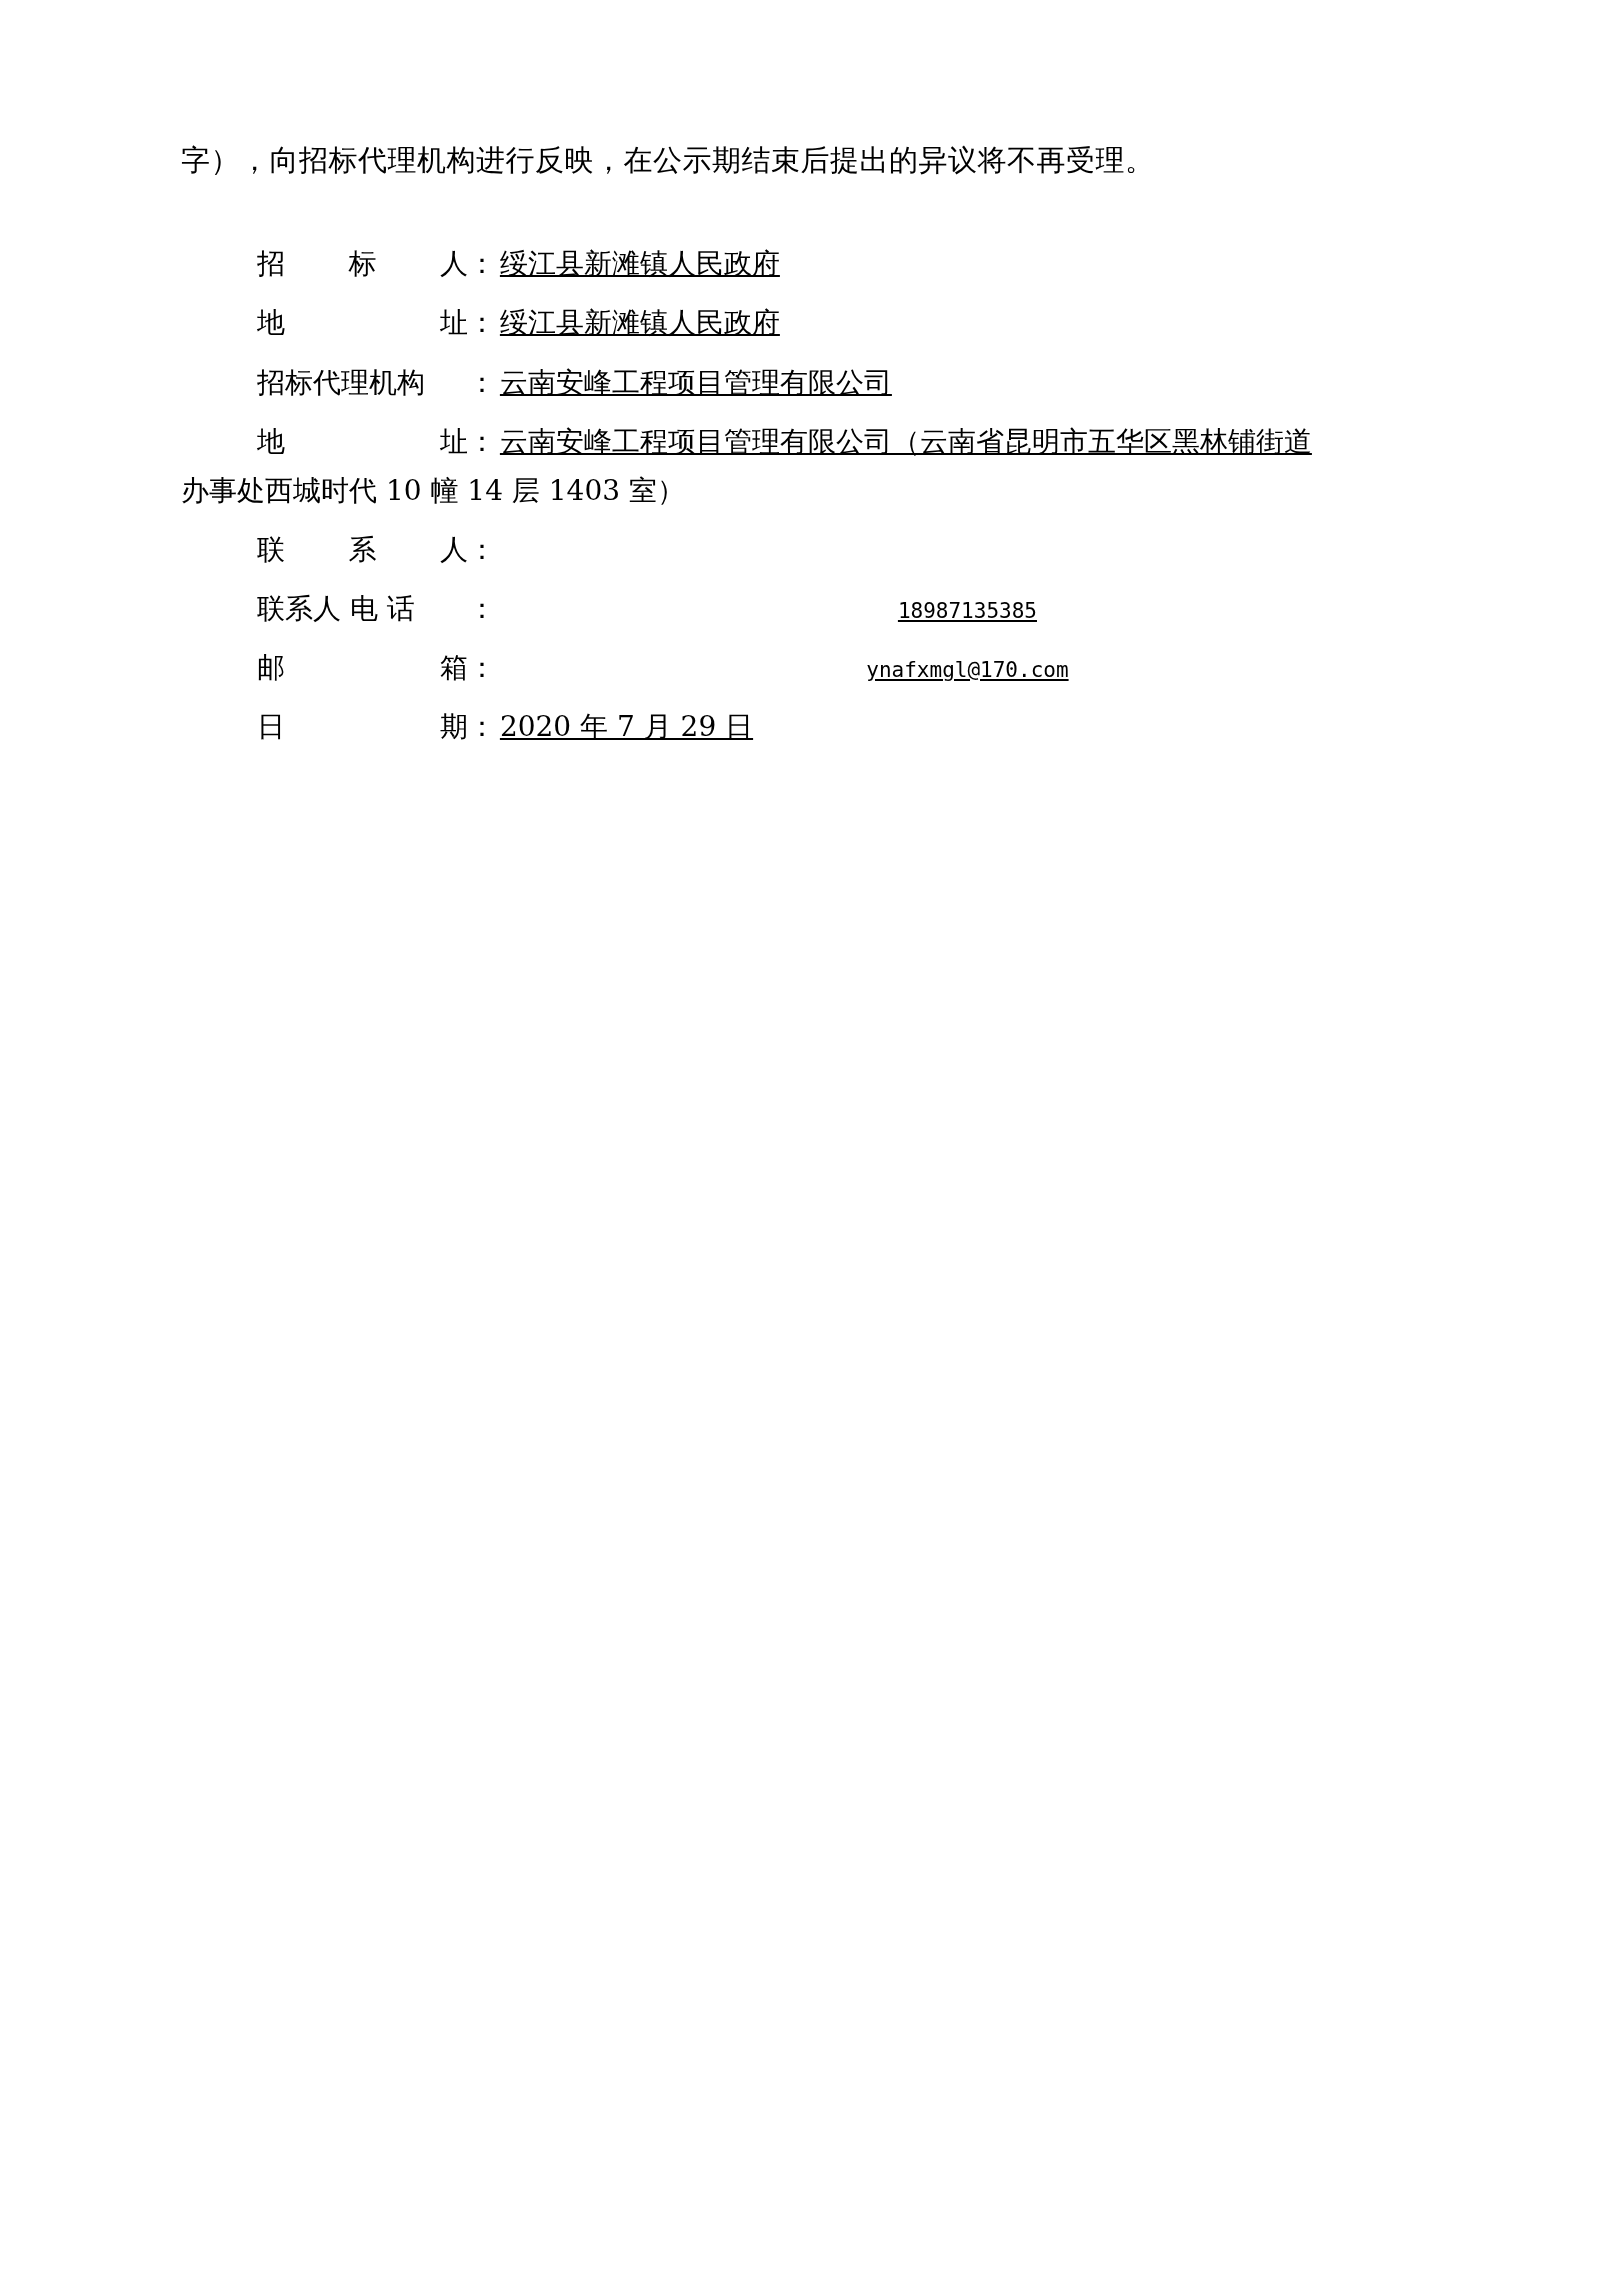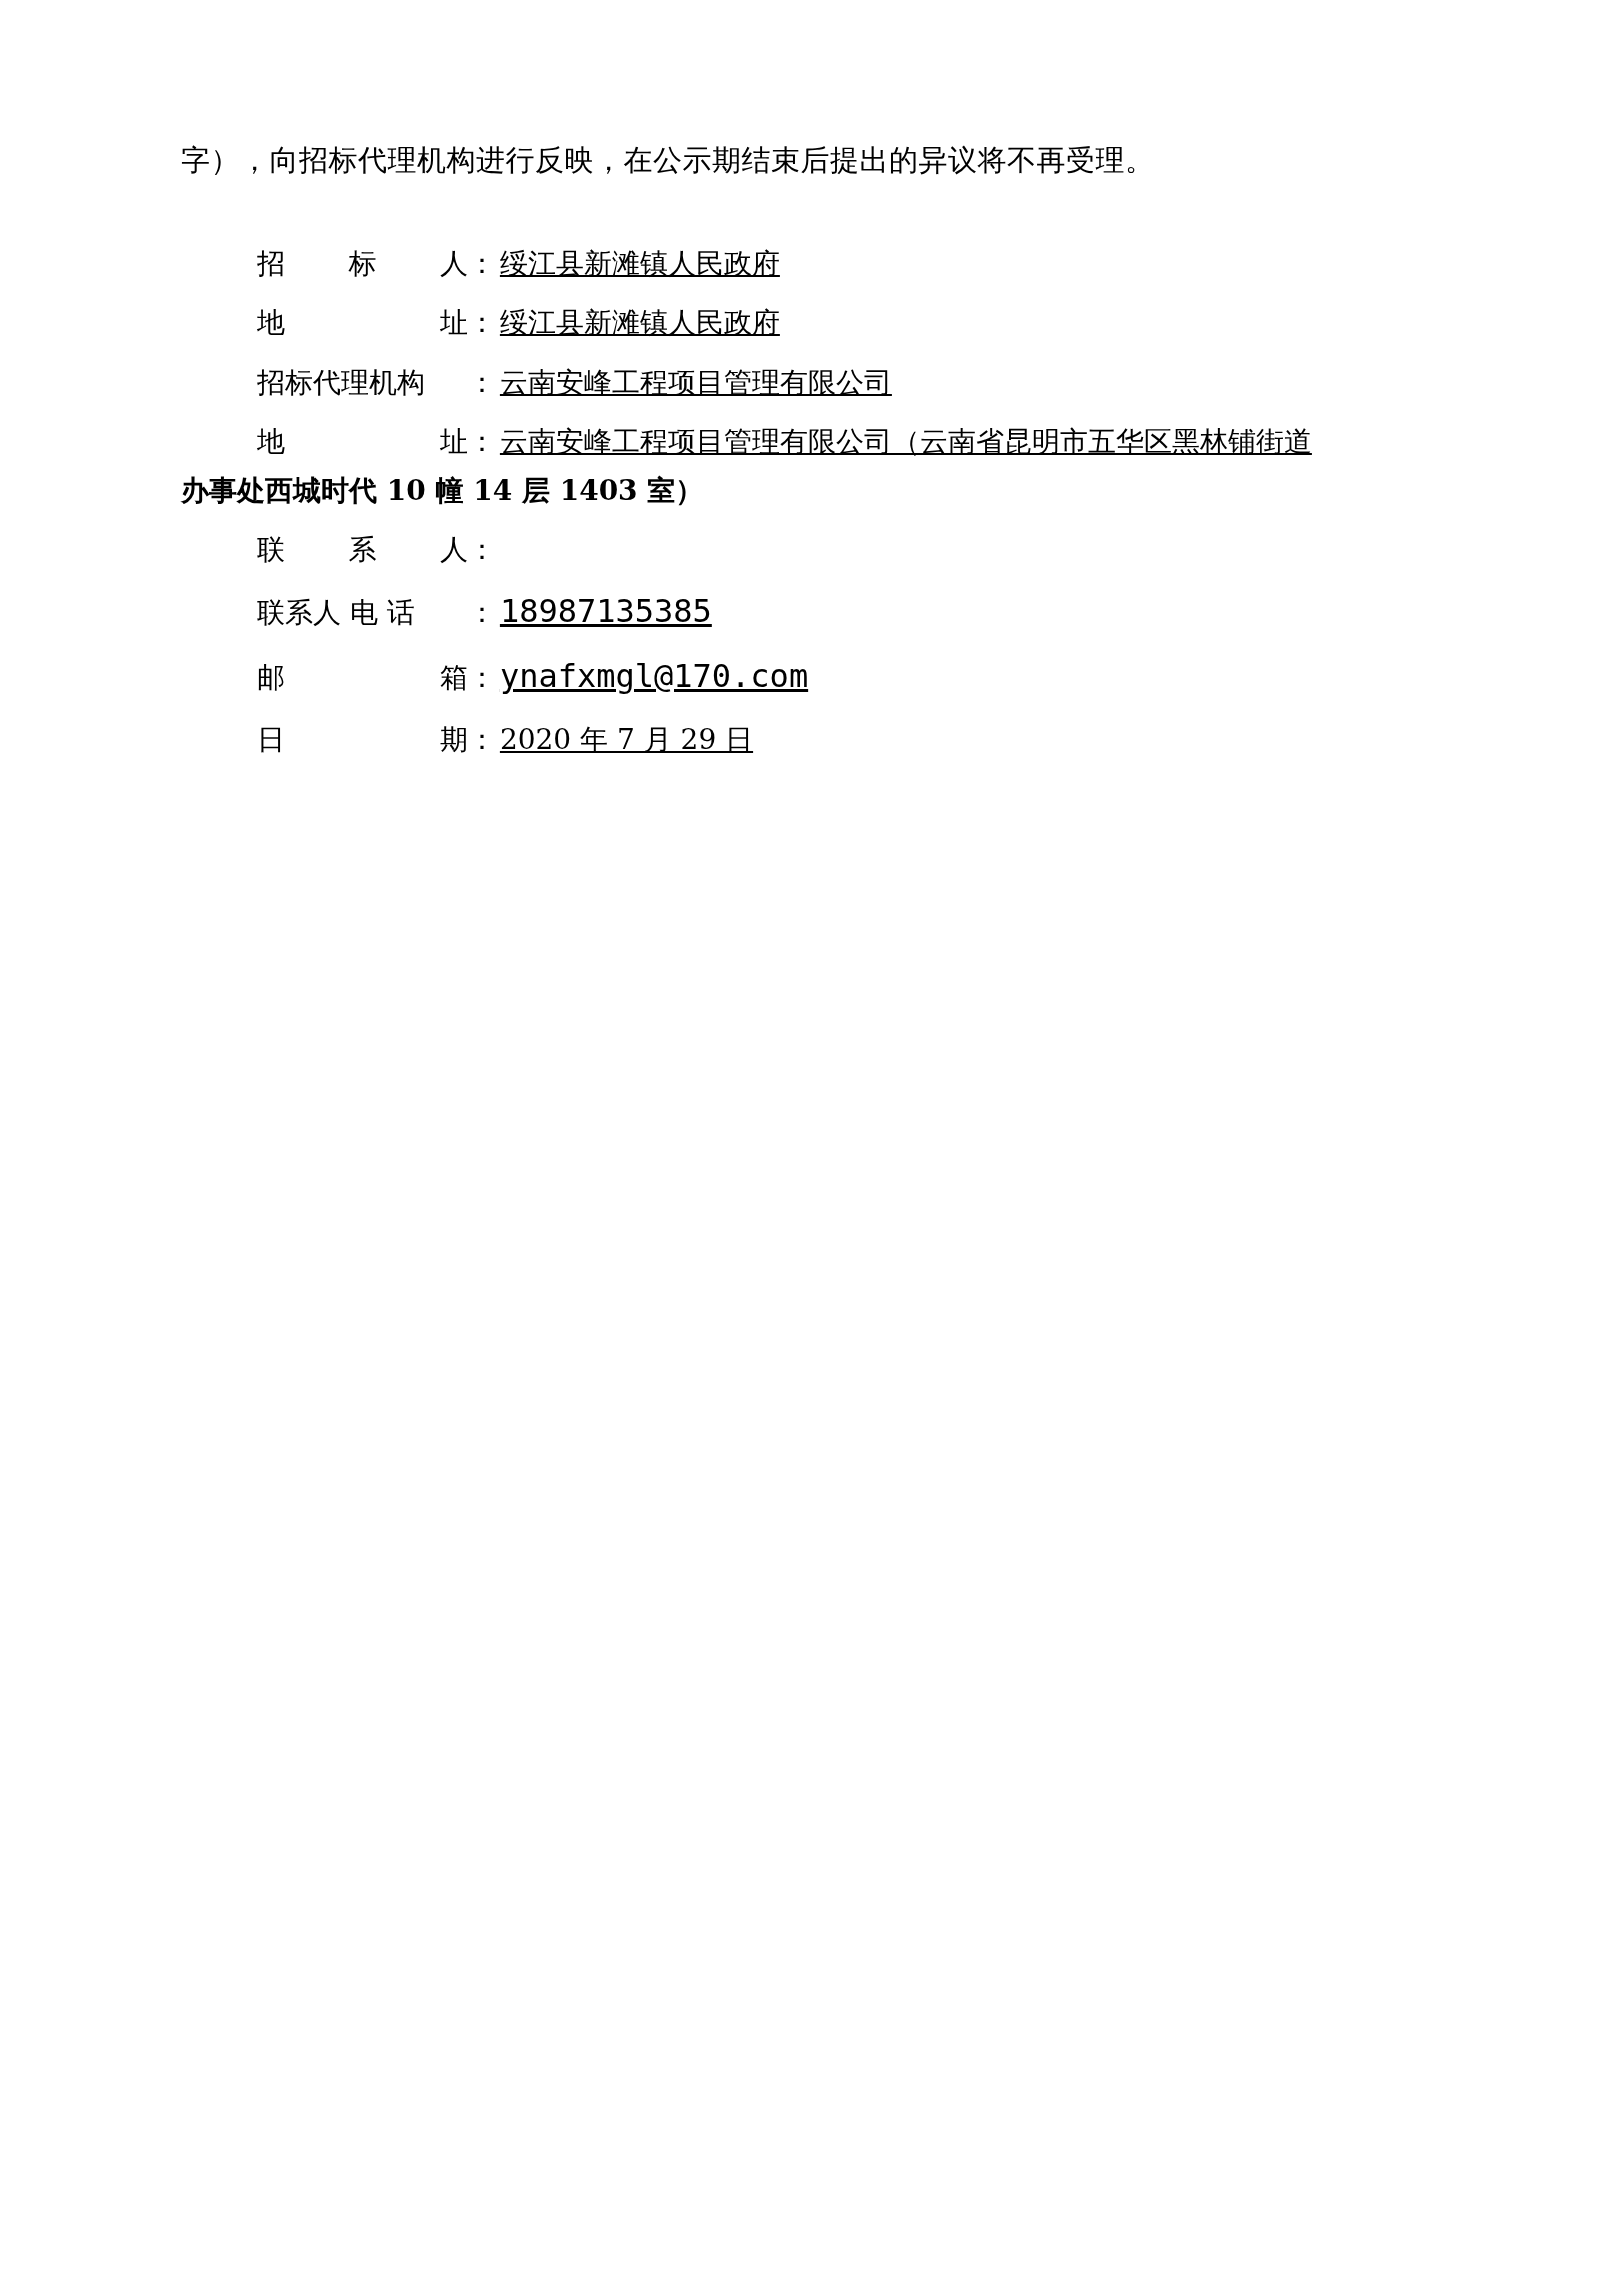--- a/index.html
+++ b/index.html
@@ -58,29 +58,29 @@
     flex: 0 0 auto;
     margin-right: 3.9px;
   }
   .c-value {
     flex: 1 1 auto;
     white-space: normal;
     text-decoration: underline;
   }
   .c-value.mono {
     font-family: "DejaVu Sans Mono", "Liberation Mono", monospace;
-    font-size: 32px;
+    font-size: 21px;
     letter-spacing: 0px;
+    text-align: center;
   }
   .wrap-line {
     font-size: 28px;
     line-height: 1.55;
     margin: -9.8px 0 15.7px 0;
     padding-left: 0px;
-    font-weight: bold;
   }
 </style>
 </head>
 <body>
 
 <div class="page">
 
   <p class="lead-para">字），向招标代理机构进行反映，在公示期结束后提出的异议将不再受理。</p>
 
   <div class="contact-block">

